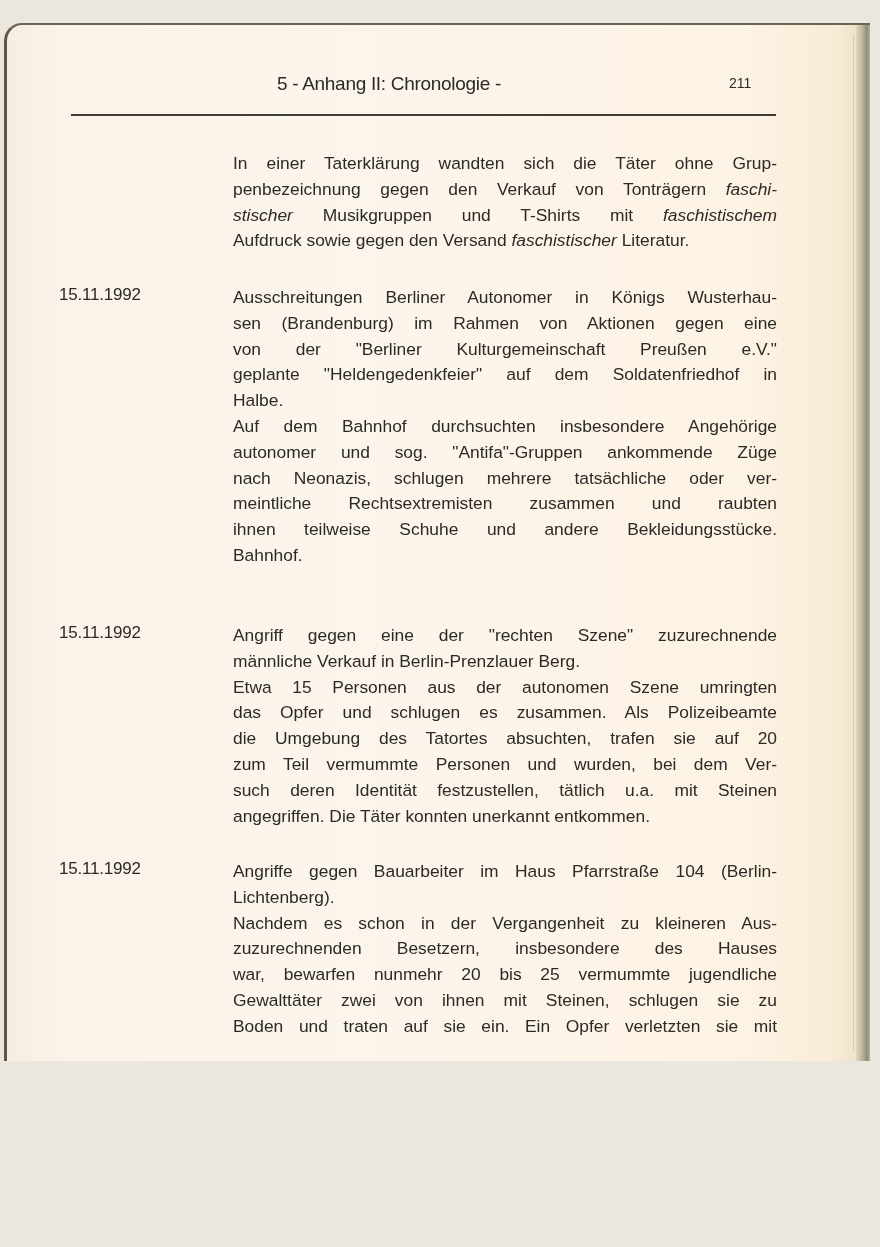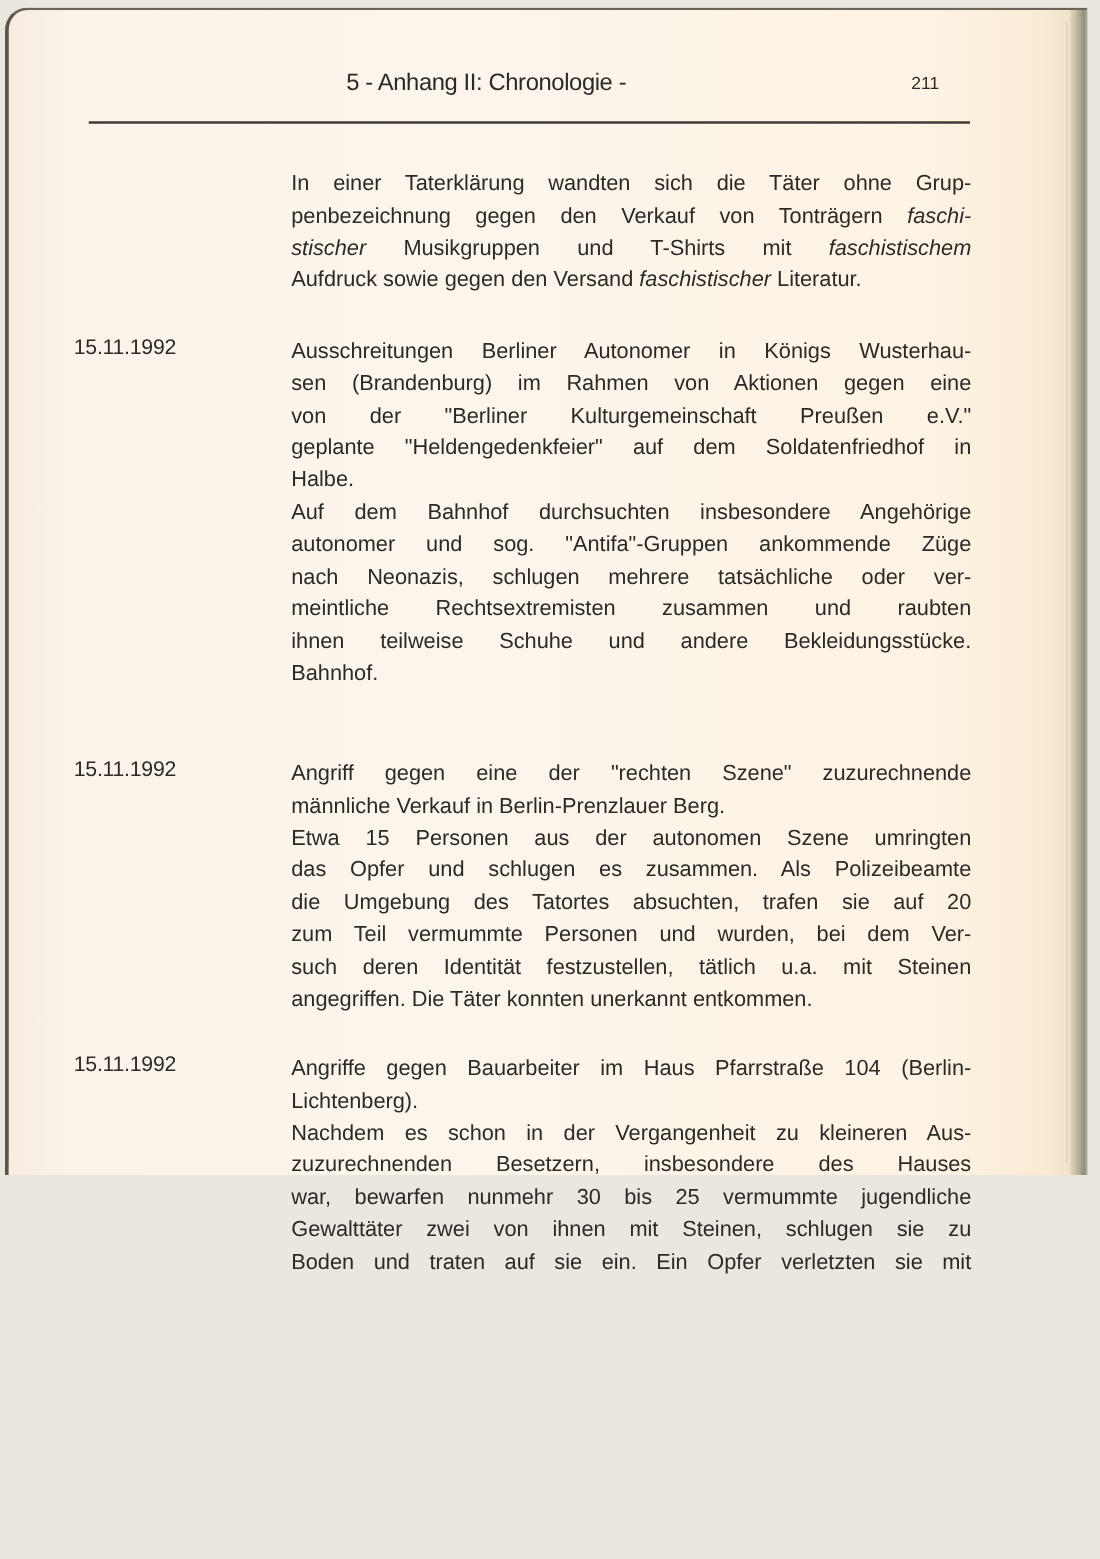--- a/index.html
+++ b/index.html
@@ -10,23 +10,23 @@
       width: 880px;
       height: 1247px;
       background: #ebe7df;
       position: relative;
       overflow: hidden;
       font-family: "Liberation Sans", sans-serif;
     }
     .page {
       position: absolute;
       left: 4px;
-      top: 6px;
+      top: 23px;
       width: 866px;
-      height: 934px;
+      height: 1038px;
       background: linear-gradient(90deg, #f6ece0 0%, #fbf3ea 6%, #fcf5ec 40%, #fdf3e4 85%, #f9ecd6 96%, #e9dcc2 100%);
       border-left: 3px solid #5d5646;
       border-top: 2px solid #6a6558;
       border-radius: 18px 0 0 0;
       box-sizing: border-box;
     }
     .binding {
       position: absolute;
       right: 0;
       top: 0;
@@ -168,19 +168,19 @@
         </div>
     </div>
 
     <div class="entry" style="top:834px;">
       <span class="entry-date">15.11.1992</span>
       <div class="entry-text">
           <span class="line">Angriffe gegen Bauarbeiter im Haus Pfarrstraße 104 (Berlin-</span>
           <span class="line last">Lichtenberg).</span>
           <span class="line">Nachdem es schon in der Vergangenheit zu kleineren Aus-</span>
           <span class="line">zuzurechnenden Besetzern, insbesondere des Hauses</span>
-          <span class="line">war, bewarfen nunmehr 30 bis 25 vermummte jugendliche</span>
+          <span class="line">war, bewarfen nunmehr 20 bis 25 vermummte jugendliche</span>
           <span class="line">Gewalttäter zwei von ihnen mit Steinen, schlugen sie zu</span>
           <span class="line">Boden und traten auf sie ein. Ein Opfer verletzten sie mit</span>
         </div>
     </div>
   </div>
 </div>
 
 </body></html>

